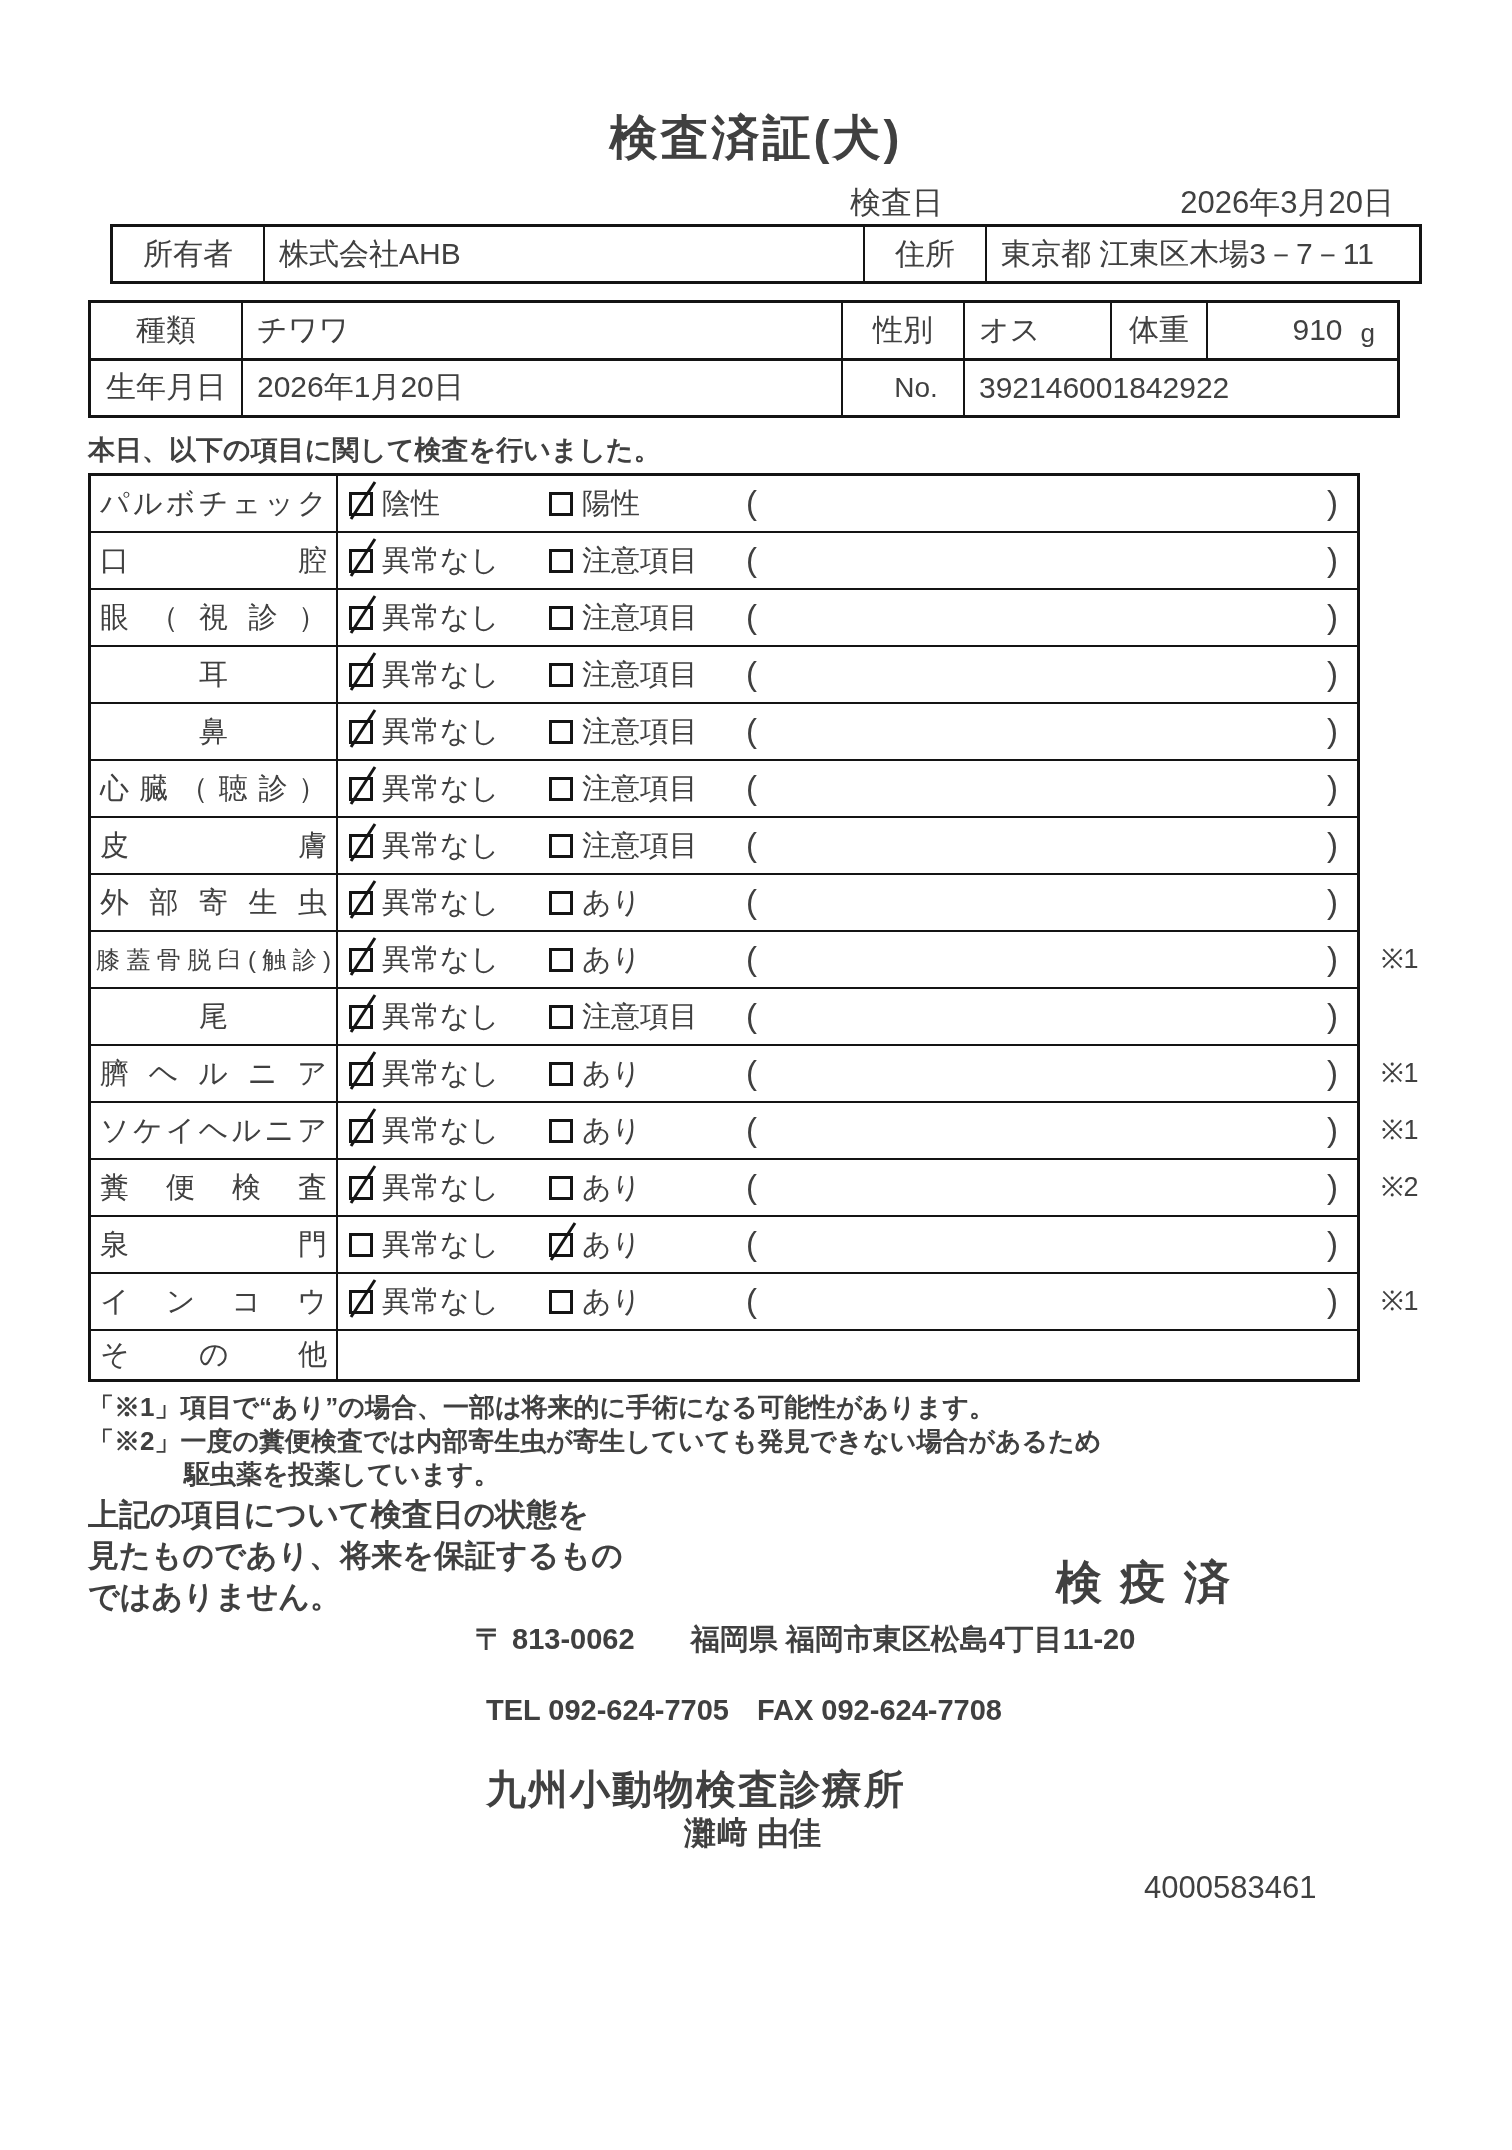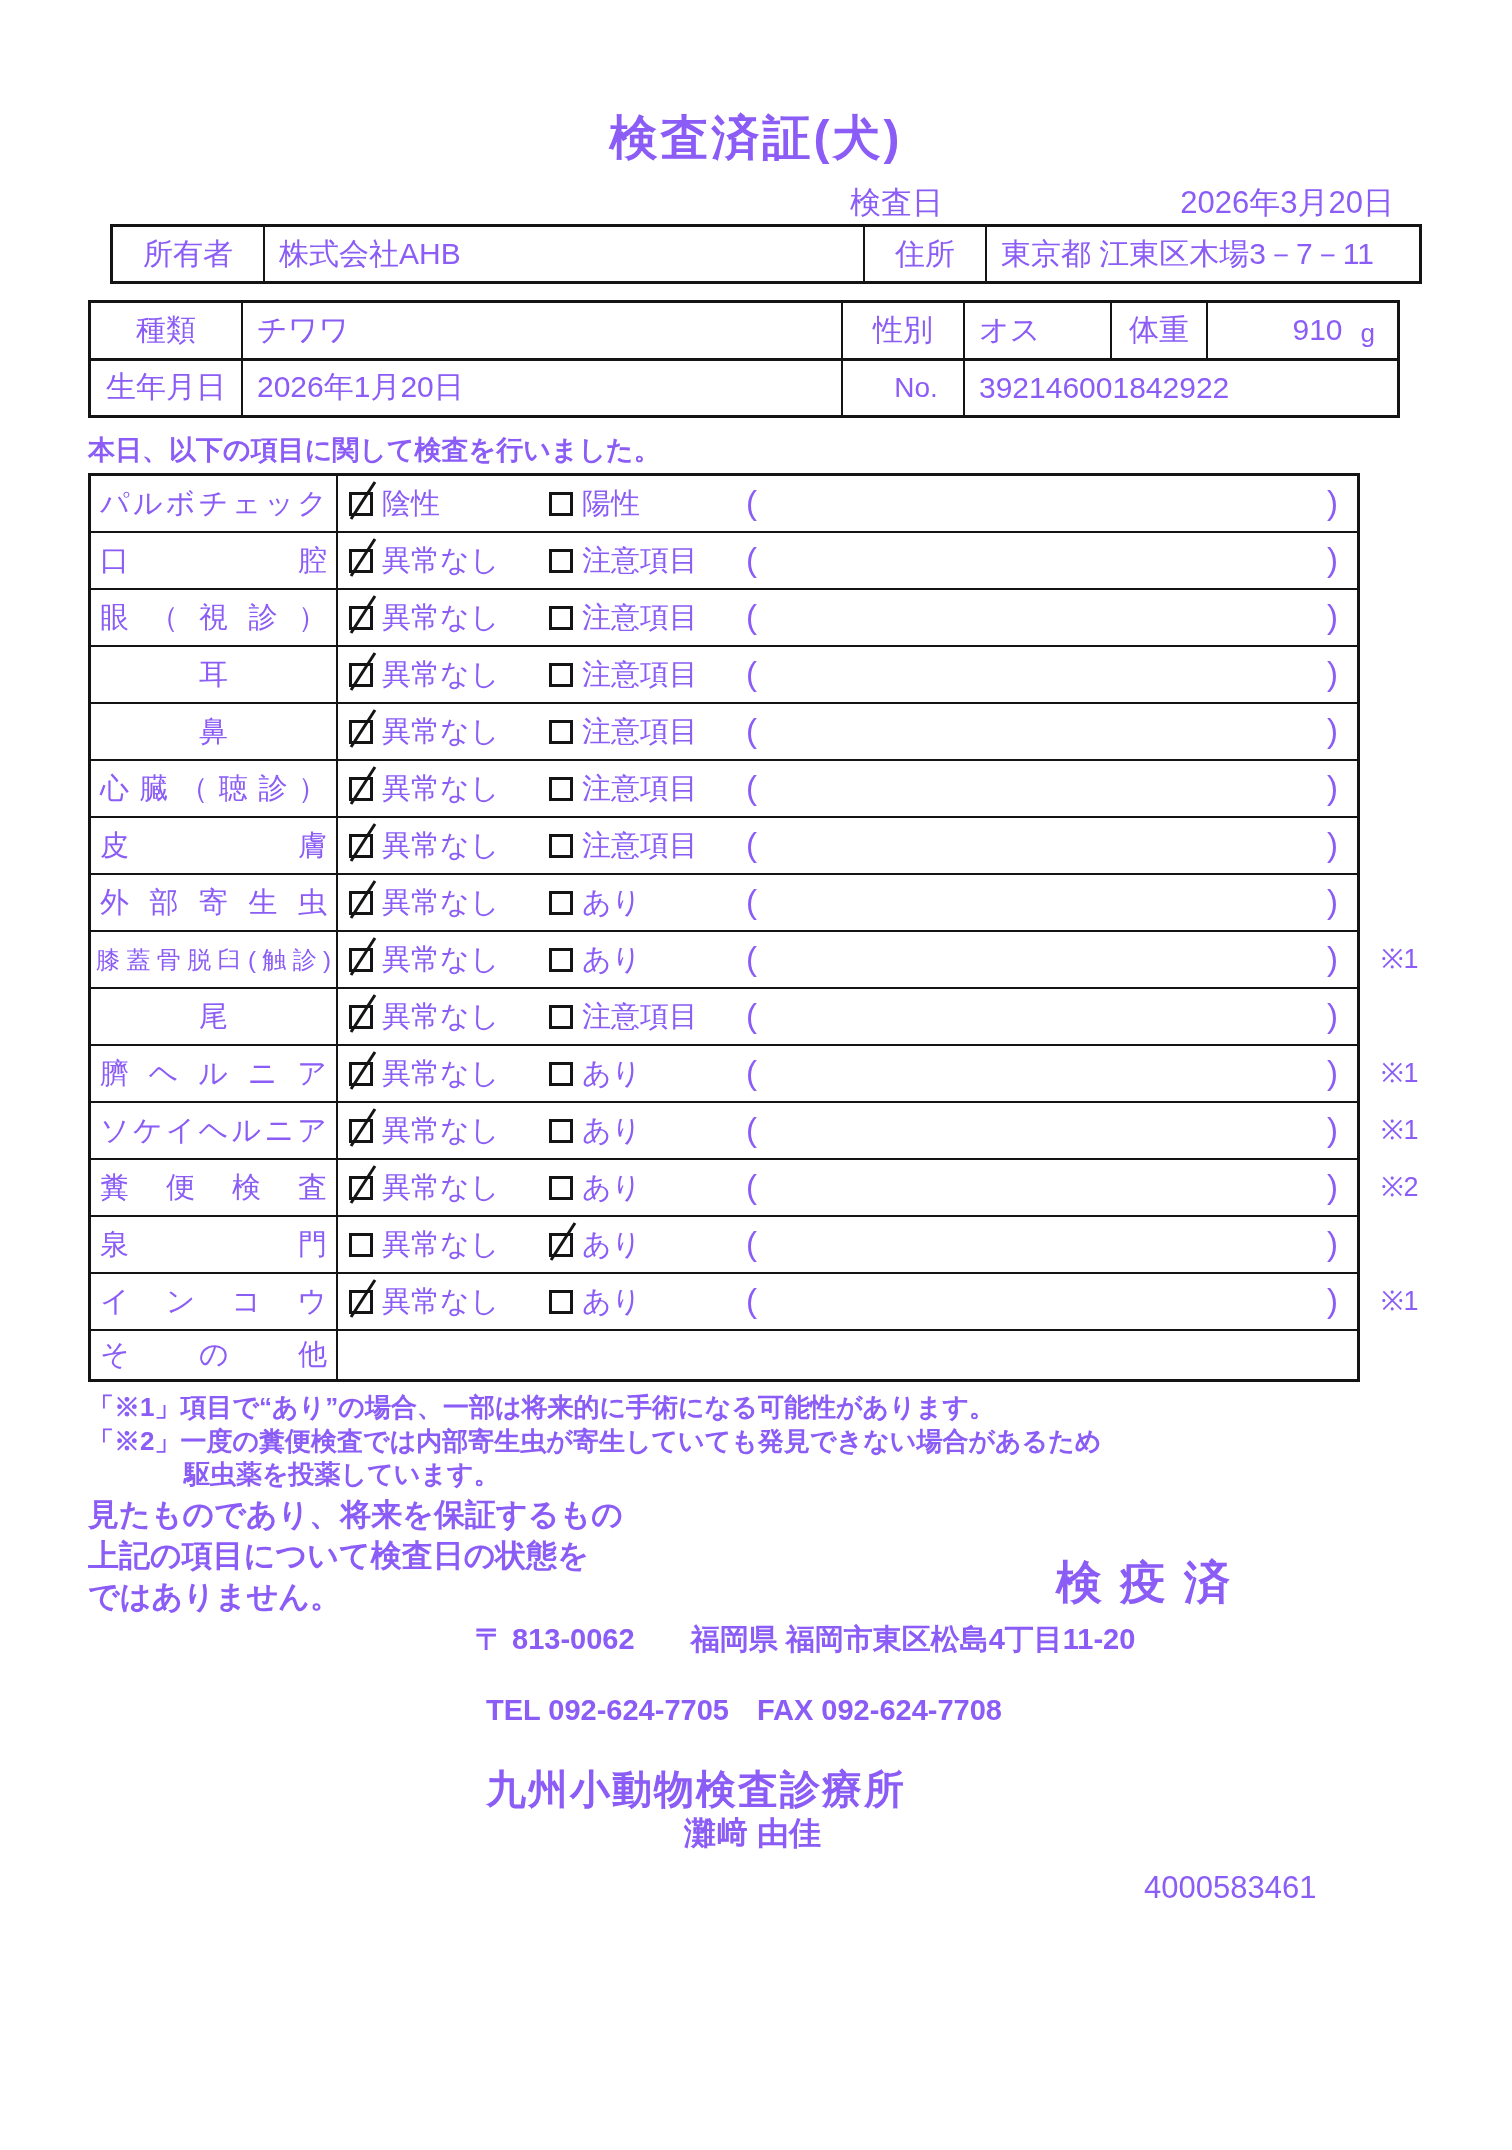--- a/index.html
+++ b/index.html
@@ -2,21 +2,21 @@
 <html><head>
 <meta charset="utf-8">
 <style>
   * { margin:0; padding:0; box-sizing:border-box; }
   html,body { background:#ffffff; }
   .page {
     position:relative;
     width:1512px; height:2150px;
     background:#ffffff;
     font-family:"Liberation Sans", sans-serif;
-    color:#8b5cf6;
+    color:#404040;
     overflow:hidden;
   }
 
   
   .title {
     position:absolute; left:0; right:0; top:106px;
     text-align:center;
     font-size:48px; font-weight:700; letter-spacing:3px;
   }
   .exam-date-label { position:absolute; left:850px; top:182px; font-size:31px; }
@@ -382,22 +382,22 @@
 
       <span class="note"></span>
     </div>
     </div>
 
   <div class="fn1">「※1」項目で“あり”の場合、一部は将来的に手術になる可能性があります。</div>
   <div class="fn2">「※2」一度の糞便検査では内部寄生虫が寄生していても発見できない場合があるため</div>
   <div class="fn2b">駆虫薬を投薬しています。</div>
 
   <div class="disclaimer">
+    <div>上記の項目について検査日の状態を</div>
     <div>見たものであり、将来を保証するもの</div>
-    <div>上記の項目について検査日の状態を</div>
     <div>ではありません。</div>
   </div>
 
   <div class="stamp">検疫済</div>
 
   <div class="postal-line">
     <span>〒 813-0062</span><span class="gap"></span><span>福岡県 福岡市東区松島4丁目11-20</span>
   </div>
   <div class="tel-line">
     <span>TEL 092-624-7705</span><span class="gap"></span><span>FAX 092-624-7708</span>

